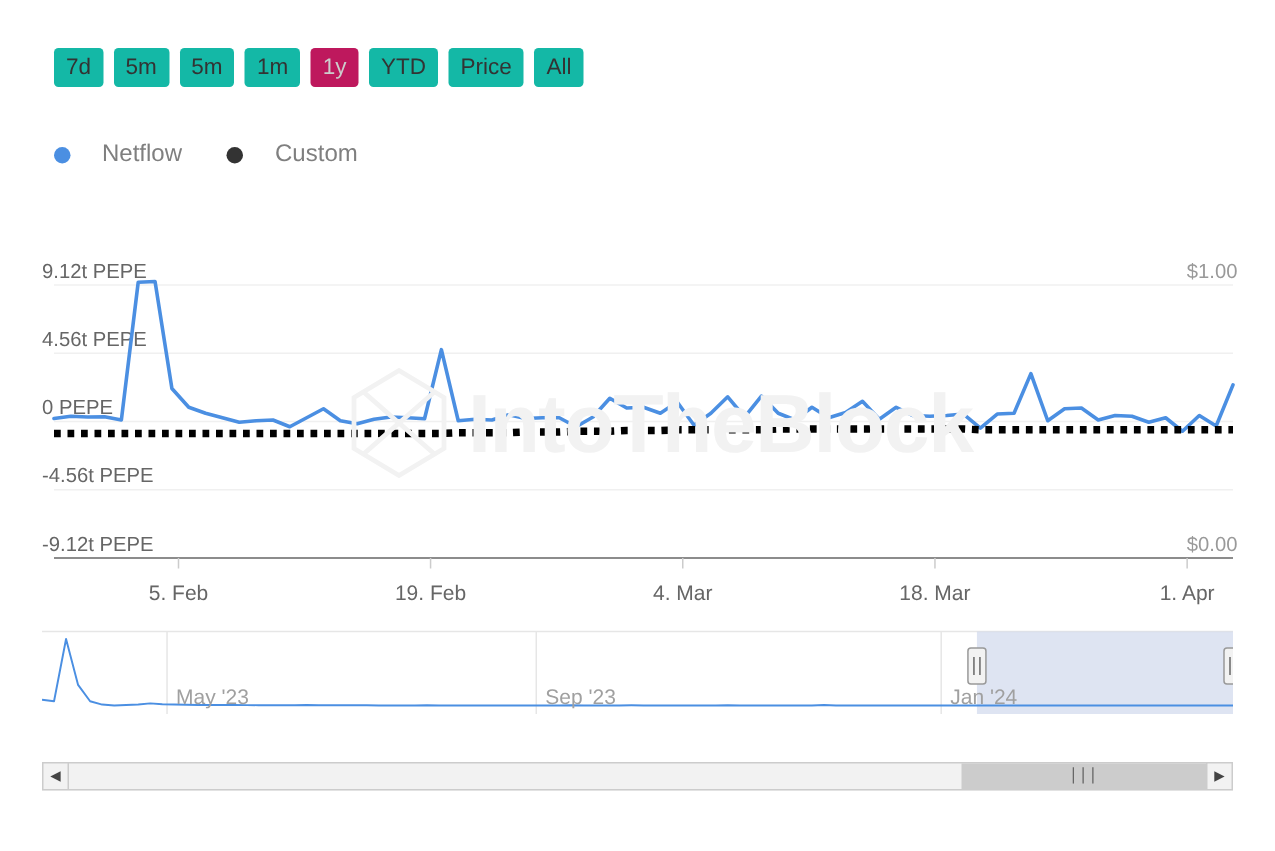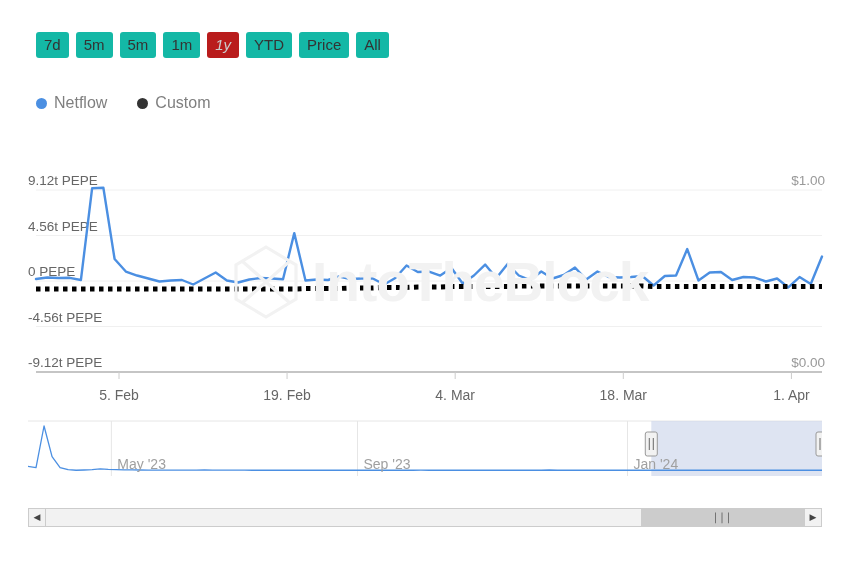--- a/index.html
+++ b/index.html
@@ -23,28 +23,28 @@
     color:#333333;
     background:#14b8a6;
     border:none;
     border-radius:3px;
     padding:5px 8px 6px 8px;
     line-height:1;
     cursor:pointer;
     font-family:"Liberation Sans", sans-serif;
     white-space:nowrap;
   }
-  .range-btn.disabled { color:#cccccc; cursor:default; background:#b91c1c;font-style:italic; }
+  .range-btn.disabled { color:#cccccc; cursor:default; background:#be185d; }
 
   
   #legend {
     position:absolute; left:36px; top:95px;
     display:flex; align-items:center; gap:30px;
   }
-  .legend-item { display:flex; align-items:center; gap:7px; }
+  .legend-item { display:flex; align-items:center; gap:21px; }
   .legend-dot { width:11px; height:11px; border-radius:50%; display:block; }
   .legend-label { font-size:16px; color:#7f7f7f; line-height:1; }
 
   
   #chart-area {
     position:absolute; left:0; top:160px; width:756px; height:245px;
   }
   #chart-svg { display:block; }
 
   .ylabel, .y2label, .xlabel {

